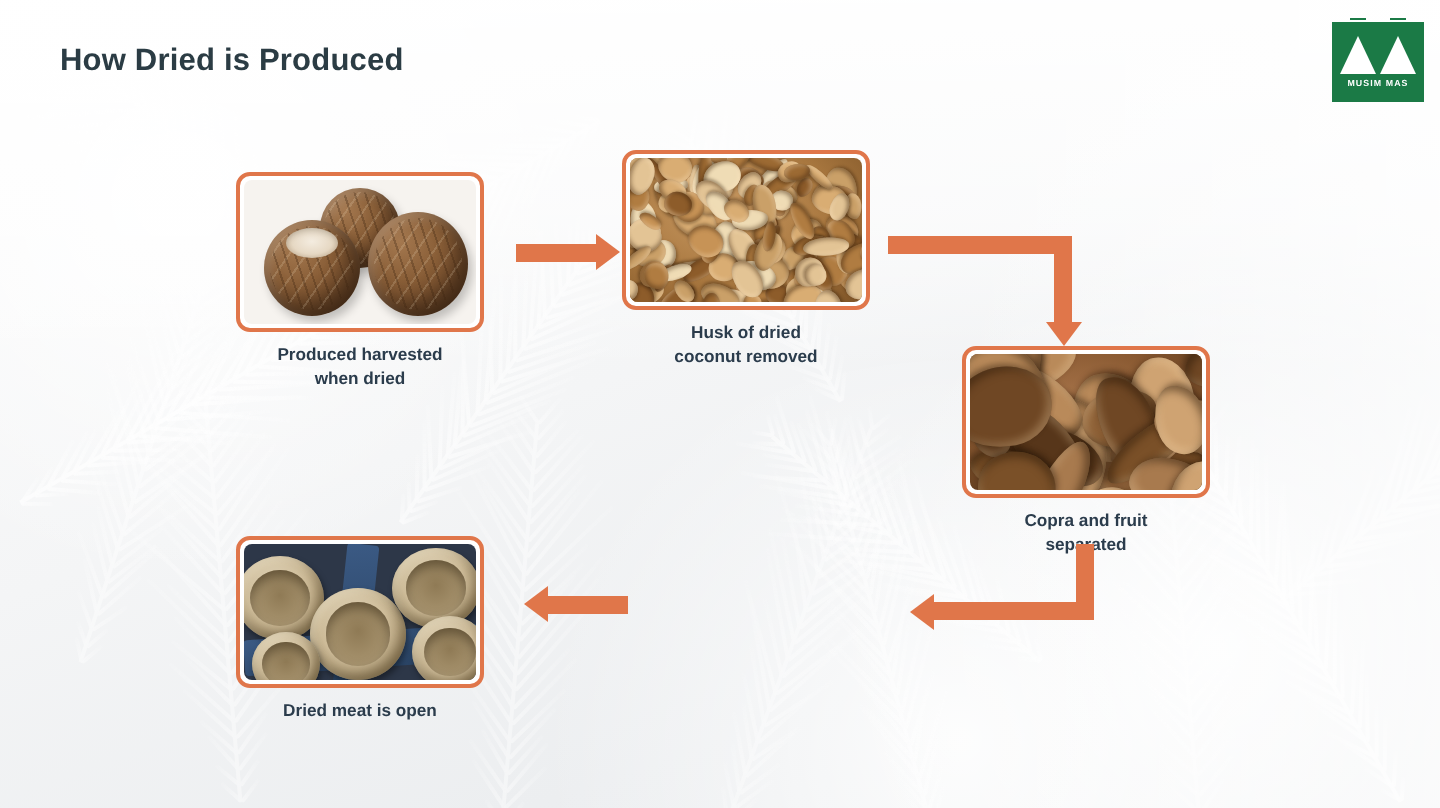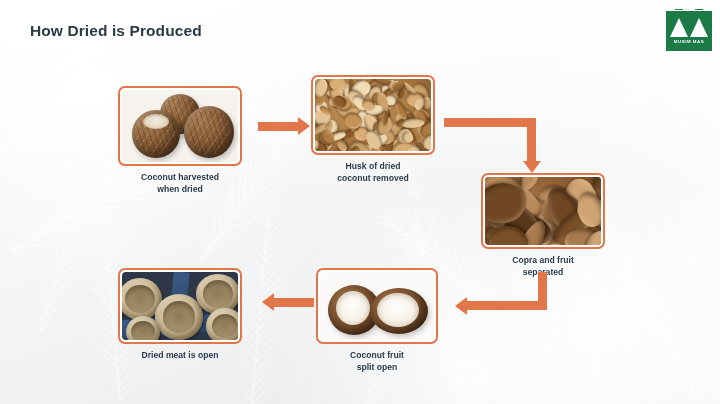--- a/index.html
+++ b/index.html
@@ -1052,21 +1052,21 @@
           </div>
         <div class="coco" style="left:62px; top:16px; width:50px; height:52px;">
             <div class="fiber"></div>
           </div>
         <div class="coco" style="left:10px; top:20px; width:48px; height:48px;">
             <div class="fiber"></div>
           </div>
         <div class="coco-cut" style="left:21px; top:24px; width:26px; height:15px;"></div>
       </div>
     </div>
-    <div class="caption">Coconut harvested
+    <div class="caption">Produced harvested
 when dried</div>
   </div>
 
   <div class="arrow-wrap" style="left:258px; top:116px; width:54px; height:20px;">
     <div class="arrow-shaft" style="left:0; top:5.5px; width:42px; height:9px;"></div>
     <div class="arrow-head head-right" style="left:40px; top:1px;"></div>
   </div>
 
   <div class="step" style="left:311px; top:75px;">
     <div class="photo" style="width:124px; height:80px;">
@@ -1258,34 +1258,20 @@
     <div class="caption">Copra and fruit
 separated</div>
   </div>
 
   <div class="arrow-wrap" style="left:455px; top:272px; width:100px; height:48px;">
     <div class="arrow-shaft" style="left:83px; top:0; width:9px; height:38px;"></div>
     <div class="arrow-shaft" style="left:12px; top:29px; width:80px; height:9px;"></div>
     <div class="arrow-head head-left" style="left:0; top:24.5px;"></div>
   </div>
 
-  <div class="step" style="left:316px; top:268px;">
-    <div class="photo" style="width:122px; height:76px;">
-      <div class="photo-inner ph4">
-        <div class="half" style="left:8px; top:13px; width:52px; height:50px;">
-          <div class="flesh" style="left:8px; top:6px; width:34px; height:34px;"></div>
-        </div>
-        <div class="half" style="left:50px; top:16px; width:58px; height:46px;">
-          <div class="flesh" style="left:7px; top:5px; width:42px; height:34px;"></div>
-        </div>
-      </div>
-    </div>
-    <div class="caption">Coconut fruit
-split open</div>
-  </div>
 
   <div class="arrow-wrap" style="left:262px; top:292px; width:52px; height:20px;">
     <div class="arrow-shaft" style="left:11px; top:5.5px; width:41px; height:9px;"></div>
     <div class="arrow-head head-left" style="left:0; top:1px;"></div>
   </div>
 
   <div class="step" style="left:118px; top:268px;">
     <div class="photo" style="width:124px; height:76px;">
       <div class="photo-inner ph5">
         <div class="denim" style="left:48px; top:0; width:16px; height:72px; transform:rotate(6deg);"></div>

